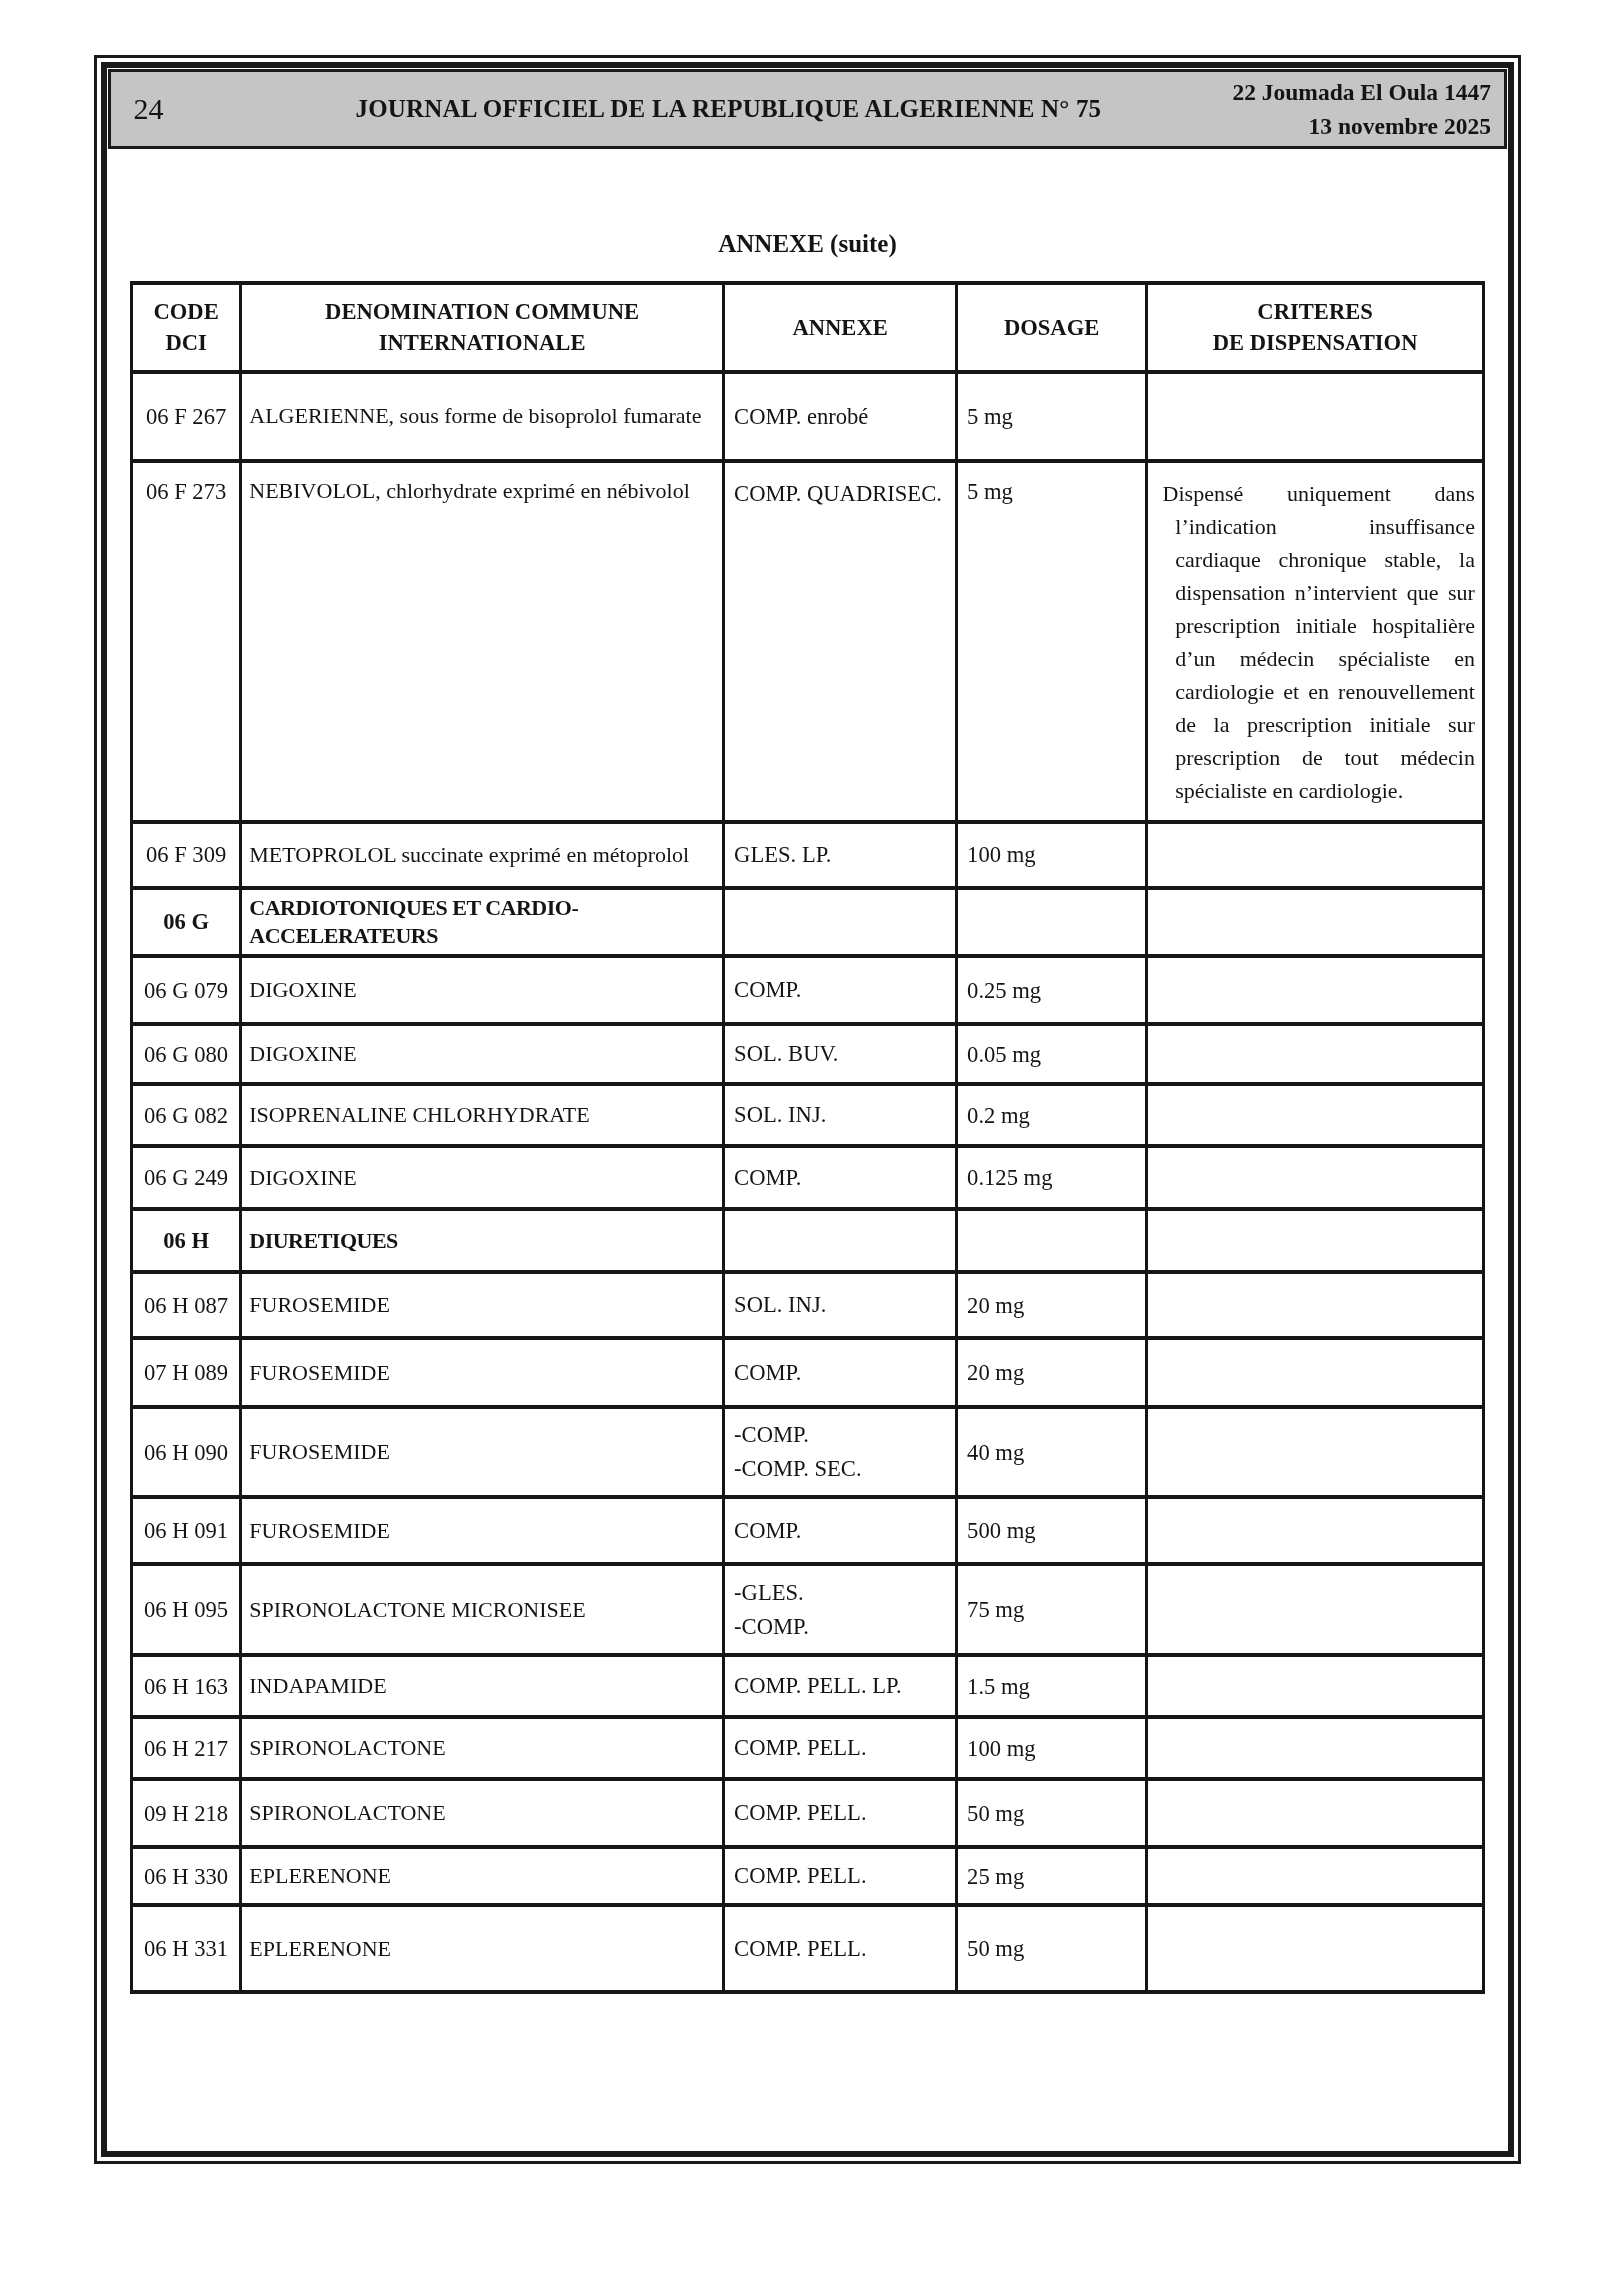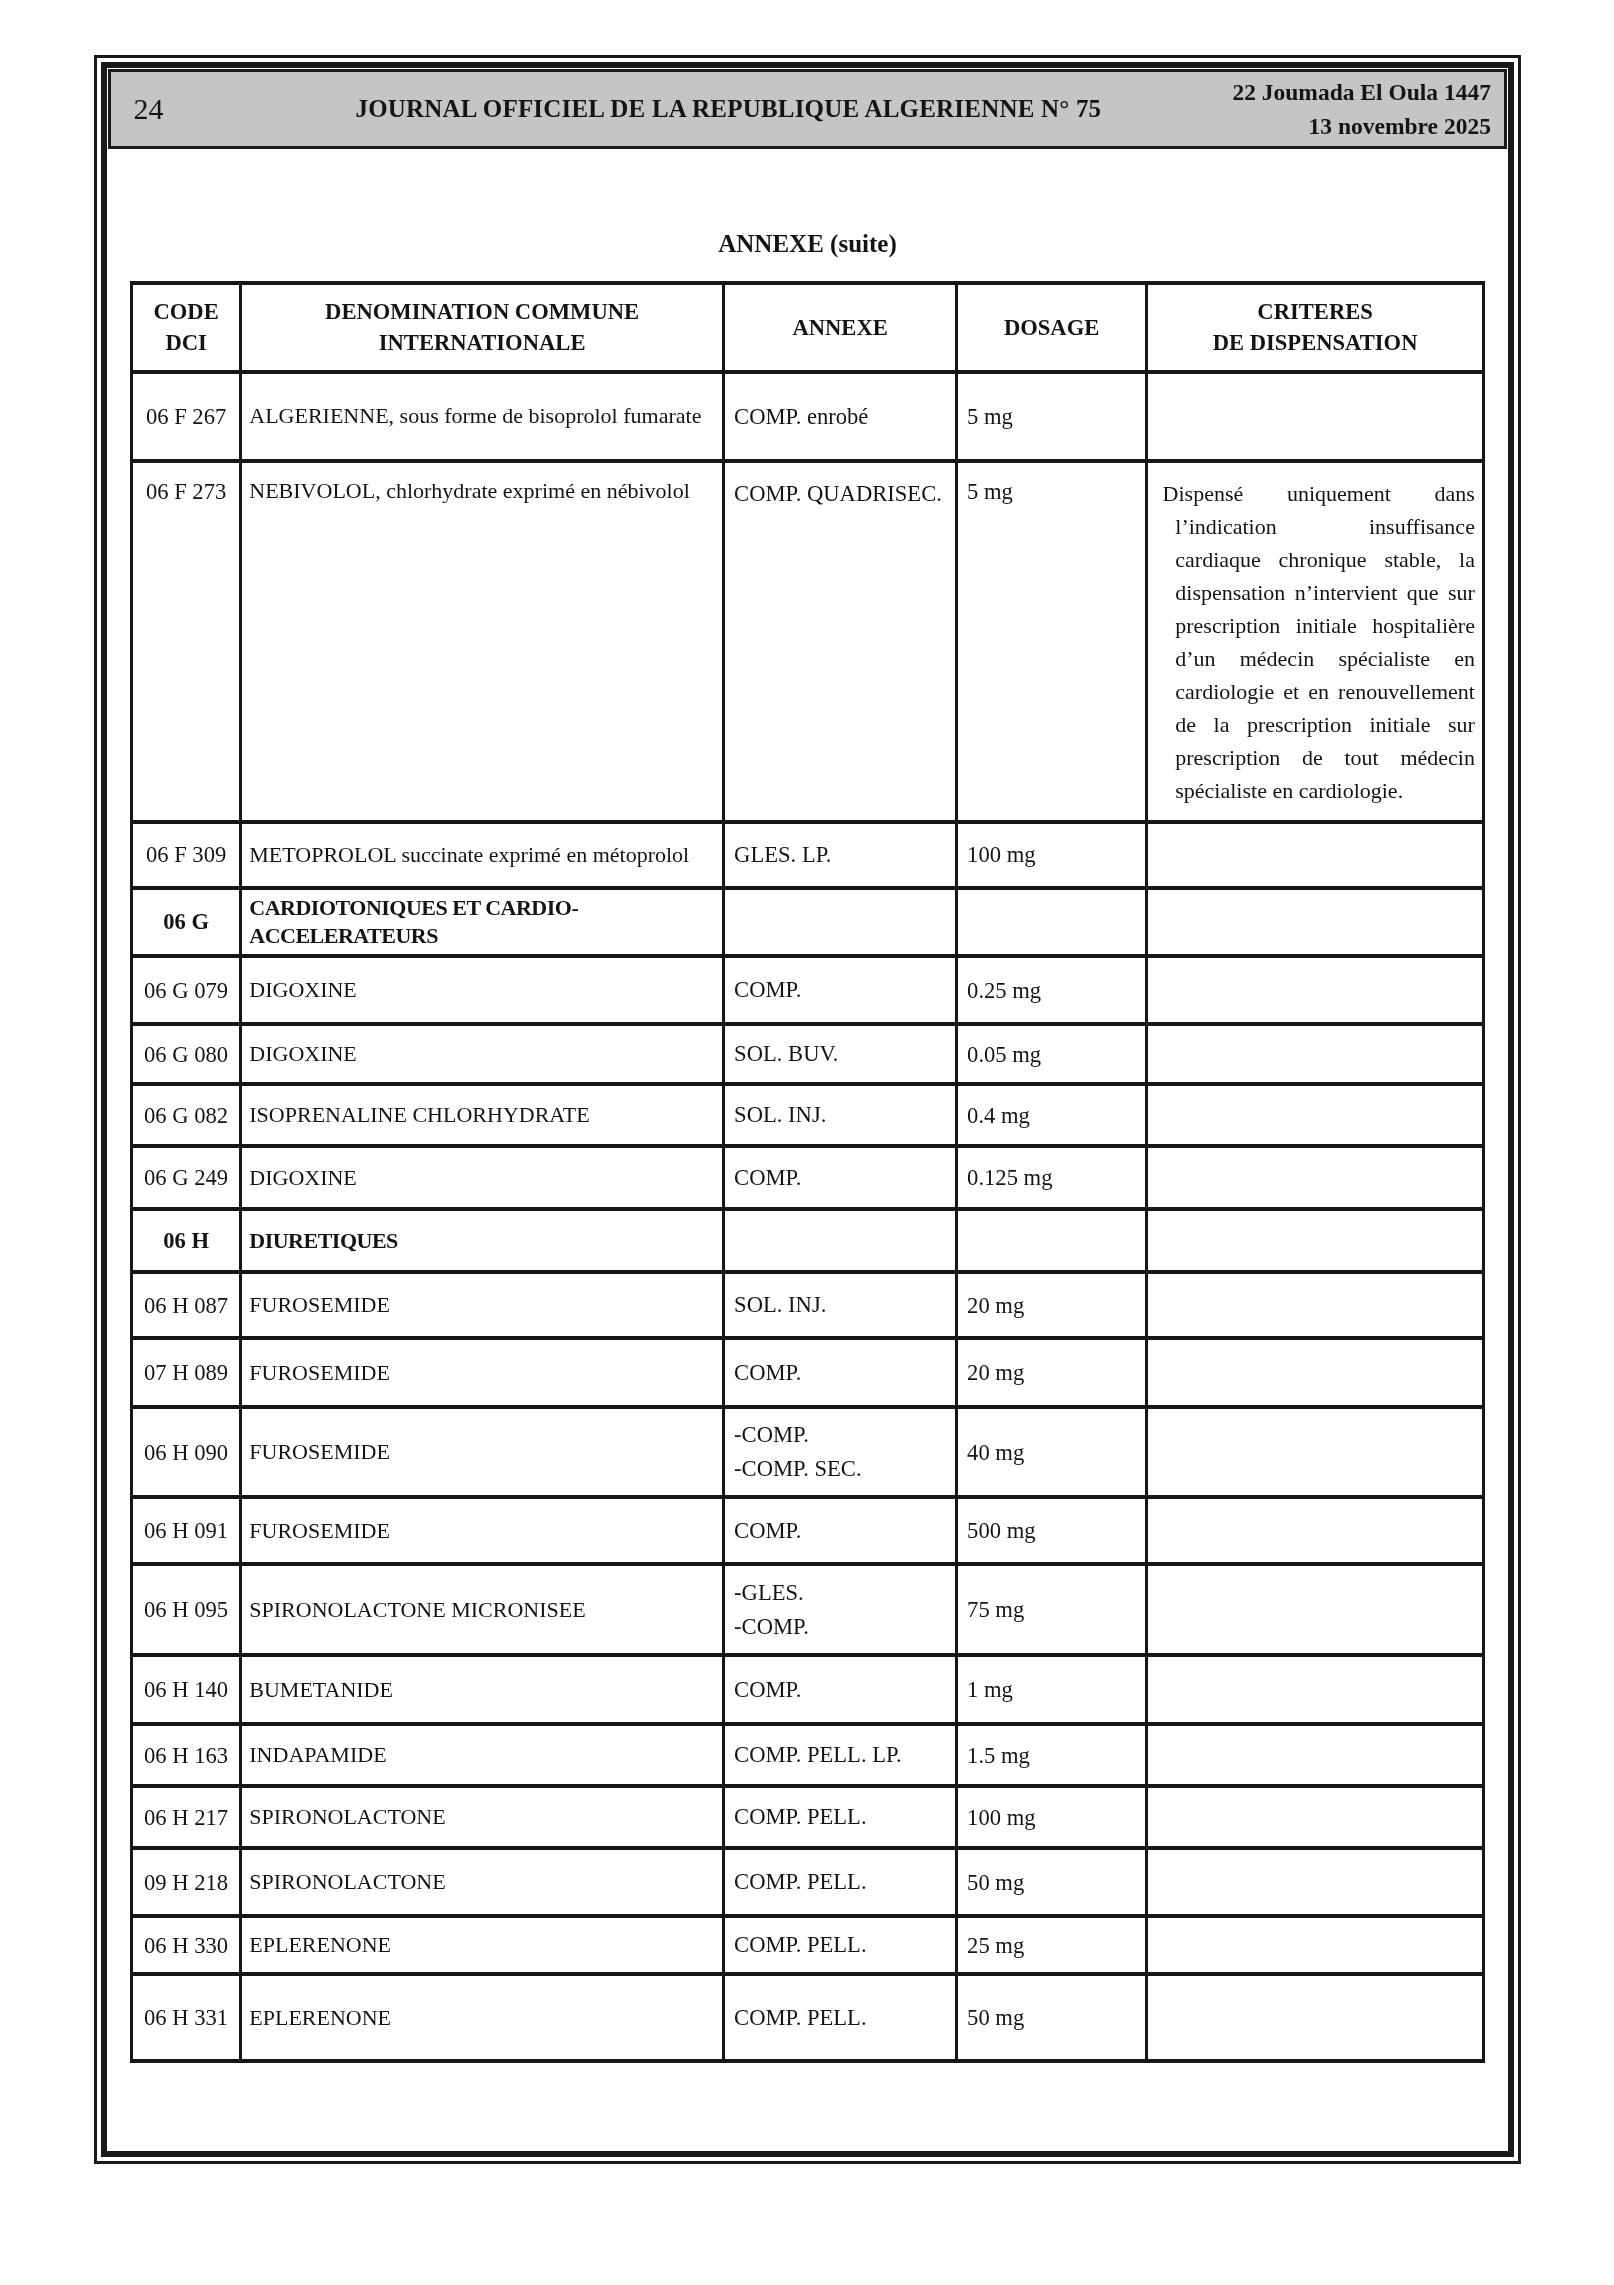--- a/index.html
+++ b/index.html
@@ -194,21 +194,21 @@
         <td class="dosage">0.05 mg</td>
         <td class="criteres"></td>
       </tr>
 
       <tr style="height:62px;">
         <td class="code">06 G 082</td>
         <td class="name">ISOPRENALINE CHLORHYDRATE</td>
         <td class="forme">
               <div>SOL. INJ.</div>
             </td>
-        <td class="dosage">0.4 mg</td>
+        <td class="dosage">0.2 mg</td>
         <td class="criteres"></td>
       </tr>
 
       <tr style="height:63px;">
         <td class="code">06 G 249</td>
         <td class="name">DIGOXINE</td>
         <td class="forme">
               <div>COMP.</div>
             </td>
         <td class="dosage">0.125 mg</td>
@@ -268,29 +268,20 @@
         <td class="code">06 H 095</td>
         <td class="name">SPIRONOLACTONE MICRONISEE</td>
         <td class="forme">
           <div>-GLES.</div>
           <div>-COMP.</div>
         </td>
         <td class="dosage">75 mg</td>
         <td class="criteres"></td>
       </tr>
 
-      <tr style="height:69px;">
-        <td class="code">06 H 140</td>
-        <td class="name">BUMETANIDE</td>
-        <td class="forme">
-              <div>COMP.</div>
-            </td>
-        <td class="dosage">1 mg</td>
-        <td class="criteres"></td>
-      </tr>
 
       <tr style="height:62px;">
         <td class="code">06 H 163</td>
         <td class="name">INDAPAMIDE</td>
         <td class="forme">
               <div>COMP. PELL. LP.</div>
             </td>
         <td class="dosage">1.5 mg</td>
         <td class="criteres"></td>
       </tr>

